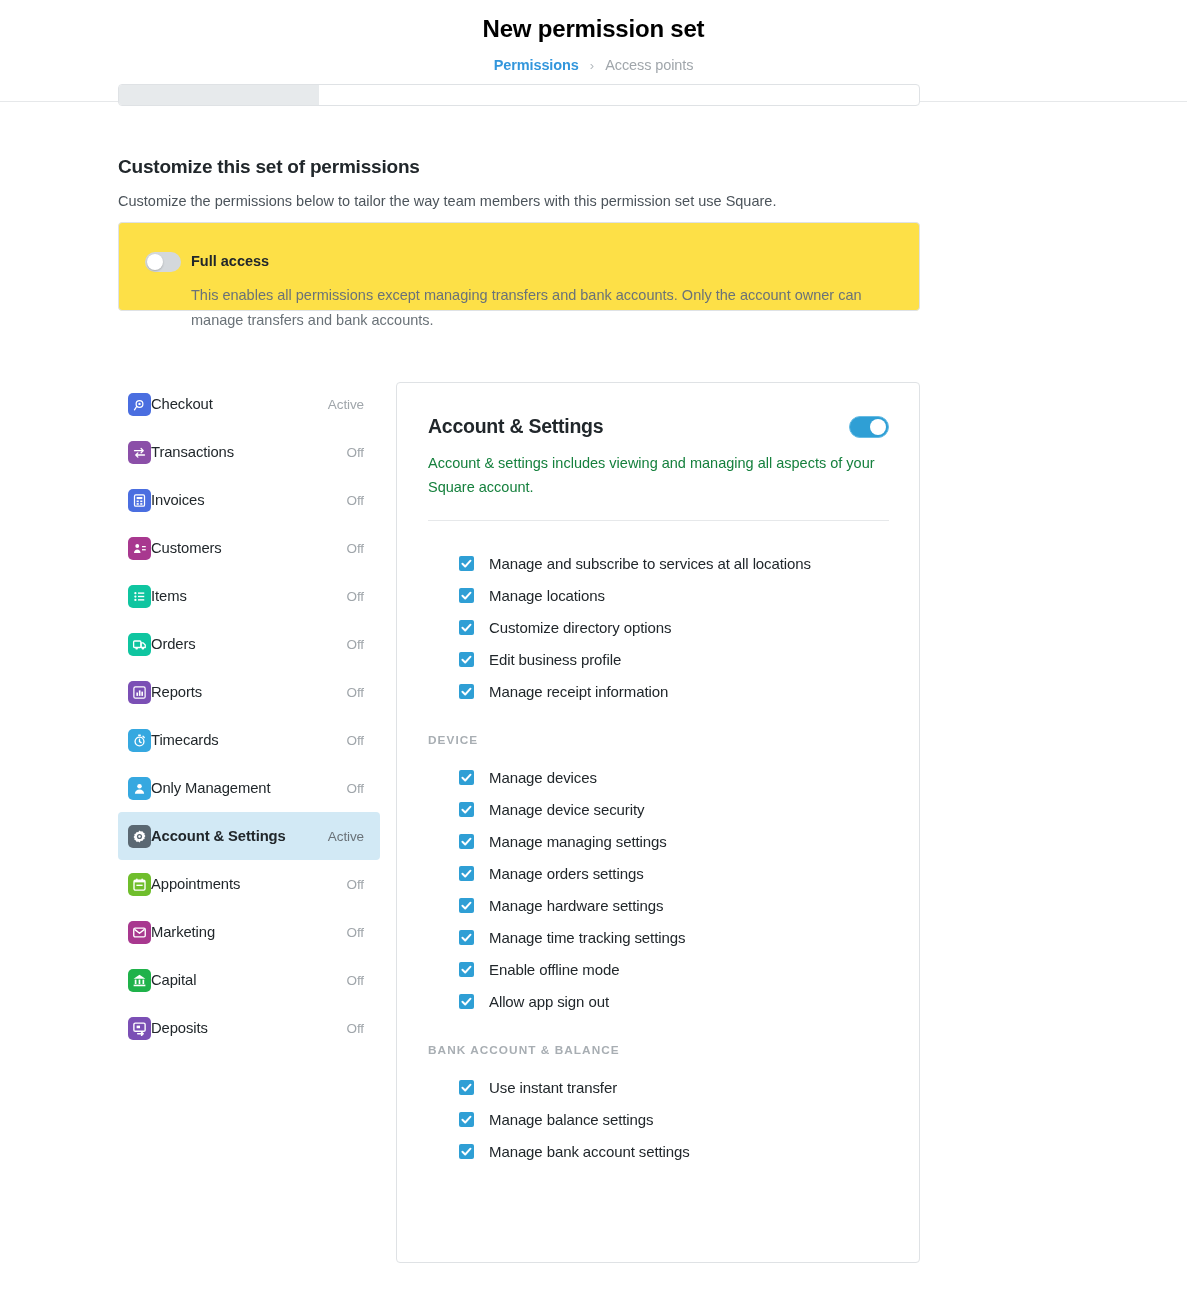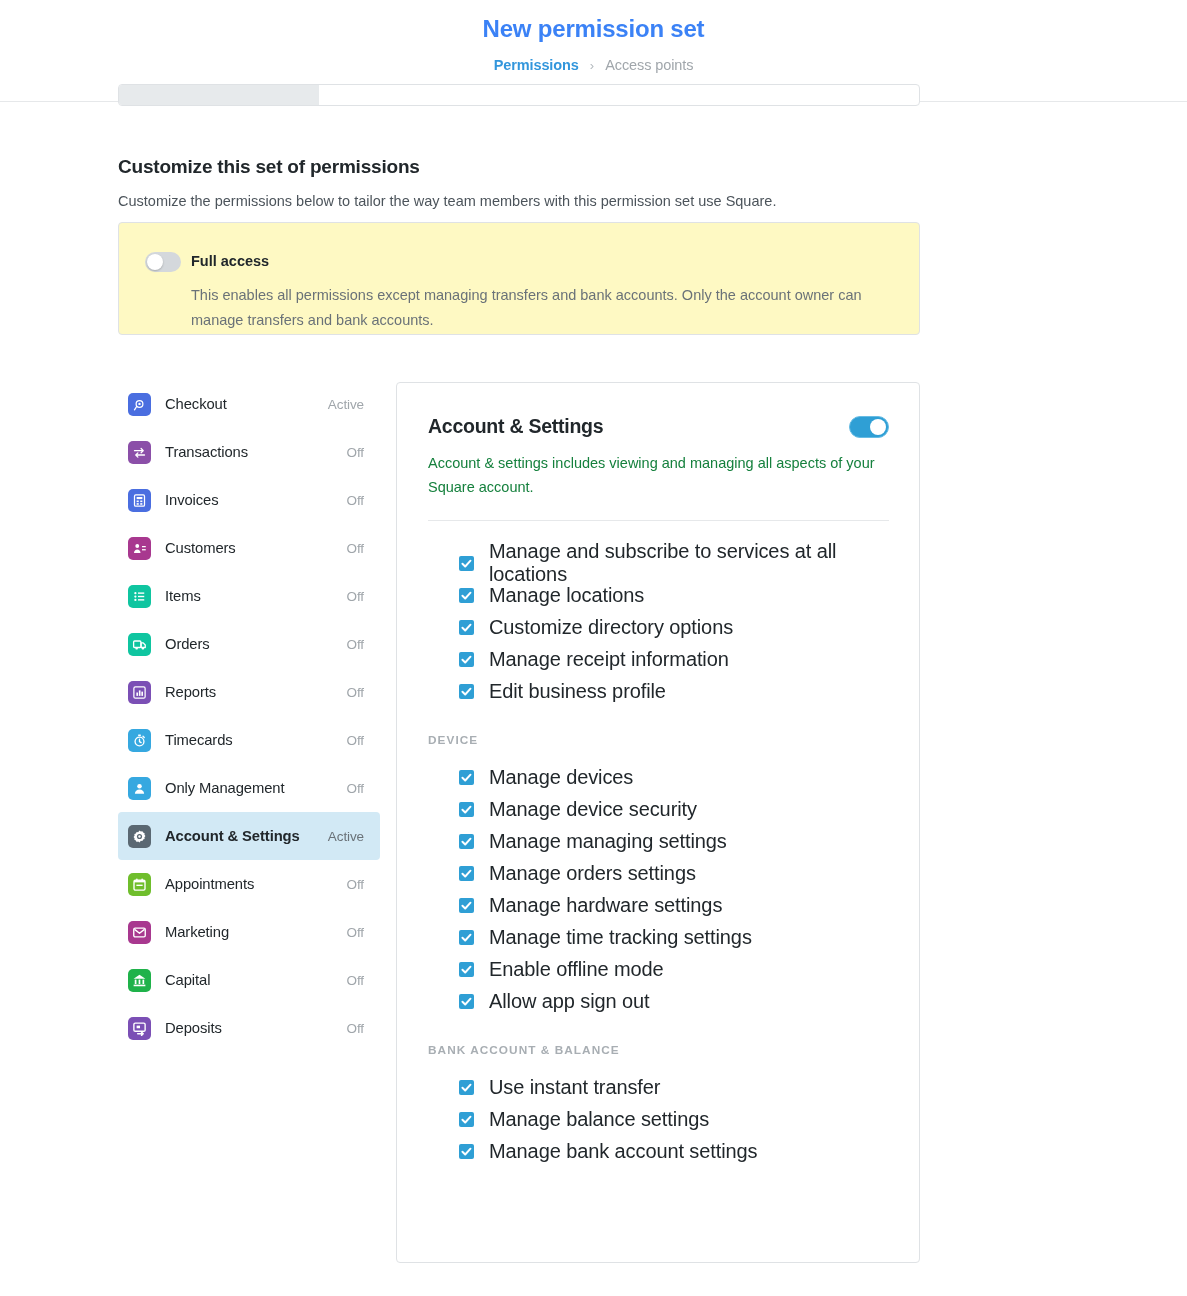--- a/index.html
+++ b/index.html
@@ -17,21 +17,21 @@
     position: absolute;
     left: 0; top: 0;
     width: 1187px; height: 102px;
     background: #ffffff;
     border-bottom: 1px solid #e6e8ea;
   }
   .page-title {
     text-align: center;
     font-size: 24px;
     font-weight: bold;
-    color: #3b82f6;
+    color: #000000;
     letter-spacing: -0.2px;
     margin-top: 15px;
   }
   .breadcrumb {
     text-align: center;
     margin-top: 14px;
     font-size: 14.5px;
   }
   .crumb-active {
     color: #3296dc;
@@ -80,22 +80,22 @@
     position: absolute;
     left: 118px; top: 91px;
     font-size: 14.5px;
     color: #4c545b;
   }
 
   
   .fullaccess-card {
     position: absolute;
     left: 118px; top: 120px;
-    width: 802px; height: 113px;
-    background: #fef9c3;
+    width: 802px; height: 89px;
+    background: #fde047;
     border: 1px solid #dfe2e5;
     border-radius: 4px;
   }
   .fa-inner { position: relative; padding: 26px 24px 0 26px; }
   .toggle {
     position: absolute;
     left: 26px; top: 29px;
     width: 36px; height: 20px;
     border-radius: 10px;
     background: #d4d8dc;
@@ -143,21 +143,20 @@
   .side-icon {
     width: 23px; height: 23px;
     border-radius: 5px;
     flex: 0 0 23px;
     display: flex;
     align-items: center;
     justify-content: center;
   }
   .side-icon svg { display: block; }
   .side-label {
-    margin-left: 14px;
     font-size: 14.8px;
     color: #21272b;
     flex: 1 1 auto;
     letter-spacing: -0.1px;
   }
   .side-item.active .side-label { font-weight: bold; }
   .side-state {
     font-size: 13.5px;
     color: #a0a6ab;
     letter-spacing: -0.1px;
@@ -234,21 +233,21 @@
   .cbx {
     position: relative;
     width: 15px; height: 15px;
     border-radius: 2px;
     background: #2f9fd5;
     flex: 0 0 15px;
   }
   .cbx svg { position: absolute; left: 1px; top: 1px; }
   .perm-label {
     margin-left: 15px;
-    font-size: 20px;
+    font-size: 15px;
     color: #21272b;
     letter-spacing: -0.1px;
   }
 </style>
 </head>
 <body>
 
 <div class="page-header">
   <div class="page-title">New permission set</div>
   <div class="breadcrumb">
@@ -481,29 +480,29 @@
                 </svg>
               </span>
               <span class="perm-label">Customize directory options</span>
             </div>
             <div class="perm-row">
               <span class="cbx">
                 <svg width="13" height="13" viewBox="0 0 14 14">
                   <path d="M2.6 7.3 5.6 10.2 11.3 4" stroke="#ffffff" stroke-width="2.1" fill="none" stroke-linecap="round" stroke-linejoin="round"></path>
                 </svg>
               </span>
+              <span class="perm-label">Edit business profile</span>
+            </div>
+            <div class="perm-row">
+              <span class="cbx">
+                <svg width="13" height="13" viewBox="0 0 14 14">
+                  <path d="M2.6 7.3 5.6 10.2 11.3 4" stroke="#ffffff" stroke-width="2.1" fill="none" stroke-linecap="round" stroke-linejoin="round"></path>
+                </svg>
+              </span>
               <span class="perm-label">Manage receipt information</span>
-            </div>
-            <div class="perm-row">
-              <span class="cbx">
-                <svg width="13" height="13" viewBox="0 0 14 14">
-                  <path d="M2.6 7.3 5.6 10.2 11.3 4" stroke="#ffffff" stroke-width="2.1" fill="none" stroke-linecap="round" stroke-linejoin="round"></path>
-                </svg>
-              </span>
-              <span class="perm-label">Edit business profile</span>
             </div>
           </div>
         </div>
         <div class="group">
           <div class="group-title">Device</div>
           <div class="group-list">
             <div class="perm-row">
               <span class="cbx">
                 <svg width="13" height="13" viewBox="0 0 14 14">
                   <path d="M2.6 7.3 5.6 10.2 11.3 4" stroke="#ffffff" stroke-width="2.1" fill="none" stroke-linecap="round" stroke-linejoin="round"></path>

